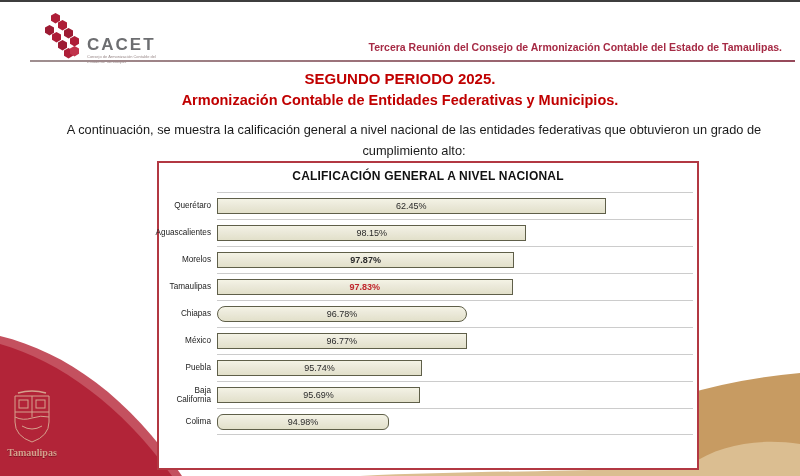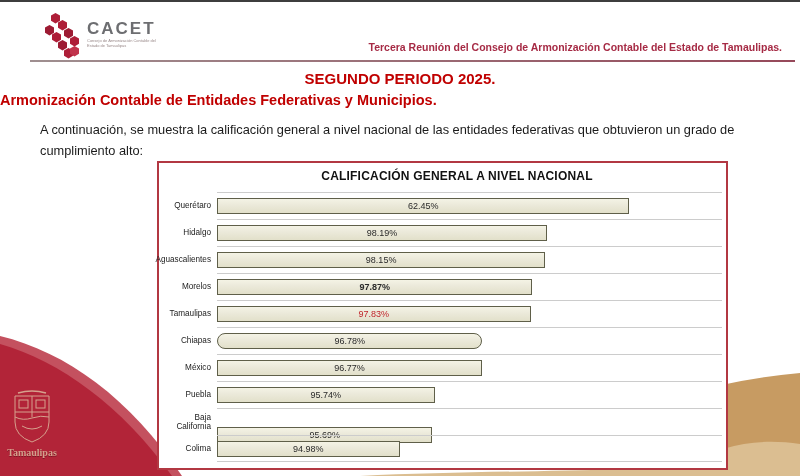--- a/index.html
+++ b/index.html
@@ -2,52 +2,52 @@
 <html><head>
 <meta charset="utf-8">
 <style>
   html,body{margin:0;padding:0;}
   body{width:800px;height:476px;position:relative;overflow:hidden;
        background:#ffffff;font-family:"Liberation Sans",sans-serif;}
   .topline{position:absolute;top:0;left:0;width:800px;height:2px;background:#3d3d3d;}
 
   
   .logo{position:absolute;left:44px;top:13px;display:flex;align-items:flex-start;}
-  .logo-text{margin-left:5px;margin-top:8px;}
+  .logo-text{margin-left:5px;margin-top:24px;}
   .logo-acronym{font-size:17px;font-weight:bold;color:#6d6e71;letter-spacing:2px;line-height:16px;}
   .logo-sub{font-size:4px;color:#9a8a8a;line-height:5px;margin-top:1px;width:70px;}
   .meeting-title{position:absolute;top:41px;right:18px;font-size:10.5px;font-weight:bold;color:#A62B45;}
   .header-rule{position:absolute;top:60px;left:30px;width:765px;height:2px;
                background:linear-gradient(to right,#9f8f90,#96495a);}
 
   
   .title1{position:absolute;top:70px;left:0;width:800px;text-align:center;
           font-size:15px;font-weight:bold;color:#C00000;}
-  .title2{position:absolute;top:92px;left:0;width:800px;text-align:left;
+  .title2{position:absolute;top:92px;left:0;width:800px;text-align:center;
           font-size:14.5px;font-weight:bold;color:#C00000;}
   .intro{position:absolute;top:119px;left:40px;width:748px;font-size:12.8px;
-         color:#1b1b1b;line-height:21px;}
+         color:#1b1b1b;line-height:21px;text-align:center;}
 
   
   .chartbox{position:absolute;left:157px;top:161px;width:538px;height:305px;
-            background:#ffffff;border:2px solid #B23842;z-index:3;padding-left:29px;}
+            background:#ffffff;border:2px solid #B23842;z-index:3;}
   .chart-title{font-size:12px;font-weight:bold;color:#111;text-align:center;
                padding-top:6px;height:21px;letter-spacing:.2px;}
   .crows{position:absolute;left:2px;top:29px;right:4px;bottom:4px;}
   .crow{display:flex;height:27px;align-items:stretch;}
   .clabel{width:56px;font-size:8.2px;color:#222;text-align:right;padding-right:6px;
           display:flex;align-items:center;justify-content:flex-end;box-sizing:border-box;}
   .cplot{flex:1;position:relative;border-top:1px solid #cccccc;}
   .crow:last-child .cplot{border-bottom:1px solid #cccccc;}
   .cbar{position:absolute;left:0;top:5px;height:16px;box-sizing:border-box;
         border:1px solid #5f5f49;
         background:linear-gradient(180deg,#f4f3e5 0%,#eceadb 40%,#e2e0ca 100%);
         display:flex;align-items:center;justify-content:center;}
   .cval{font-size:9px;color:#2a2a2a;}
-  .crow.hl .cval{color:#C0252B;font-weight:normal;}
+  .crow.hl .cval{color:#C0252B;font-weight:bold;}
 
   
   .svg-abs{position:absolute;z-index:1;}
   .state-name{position:absolute;left:4px;top:447px;width:56px;text-align:center;z-index:2;
               font-family:"Liberation Serif",serif;font-weight:bold;font-size:10px;
               color:#D39F8B;text-shadow:0 1px 0 #7e1626;}
 </style>
 </head>
 <body>
 
@@ -108,28 +108,20 @@
   <div class="crows">
       <div class="crow">
         <div class="clabel">Querétaro</div>
         <div class="cplot">
           <div class="cbar" style="width: 81.64%;">
             <span class="cval">62.45%</span>
           </div>
         </div>
       </div>
       <div class="crow">
-        <div class="clabel">Hidalgo</div>
-        <div class="cplot">
-          <div class="cbar" style="width: 65.36%;">
-            <span class="cval">98.19%</span>
-          </div>
-        </div>
-      </div>
-      <div class="crow">
         <div class="clabel">Aguascalientes</div>
         <div class="cplot">
           <div class="cbar" style="width: 65%;">
             <span class="cval">98.15%</span>
           </div>
         </div>
       </div>
       <div class="crow">
         <div class="clabel">Morelos</div>
         <div class="cplot">
@@ -166,27 +158,27 @@
         <div class="clabel">Puebla</div>
         <div class="cplot">
           <div class="cbar" style="width: 43.09%;">
             <span class="cval">95.74%</span>
           </div>
         </div>
       </div>
       <div class="crow">
         <div class="clabel">Baja California</div>
         <div class="cplot">
-          <div class="cbar" style="width: 42.64%; margin-top: 13px;">
+          <div class="cbar" style="width: 42.64%;">
             <span class="cval">95.69%</span>
           </div>
         </div>
       </div>
       <div class="crow">
         <div class="clabel">Colima</div>
         <div class="cplot">
-          <div class="cbar" style="width: 36.18%;">
+          <div class="cbar" style="width: 36.18%; border-radius: 6px;">
             <span class="cval">94.98%</span>
           </div>
         </div>
       </div>
     </div>
 </div>
 
 </body></html>

